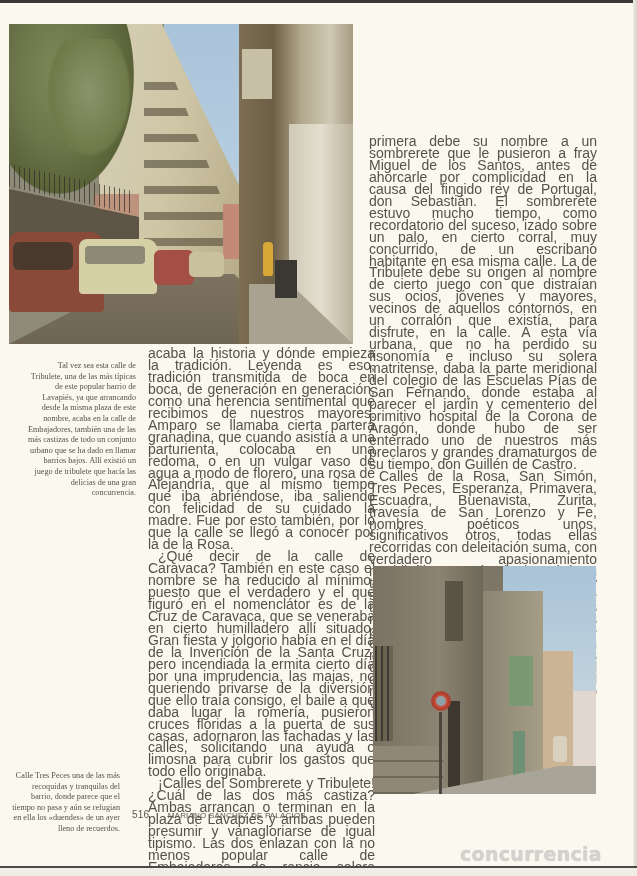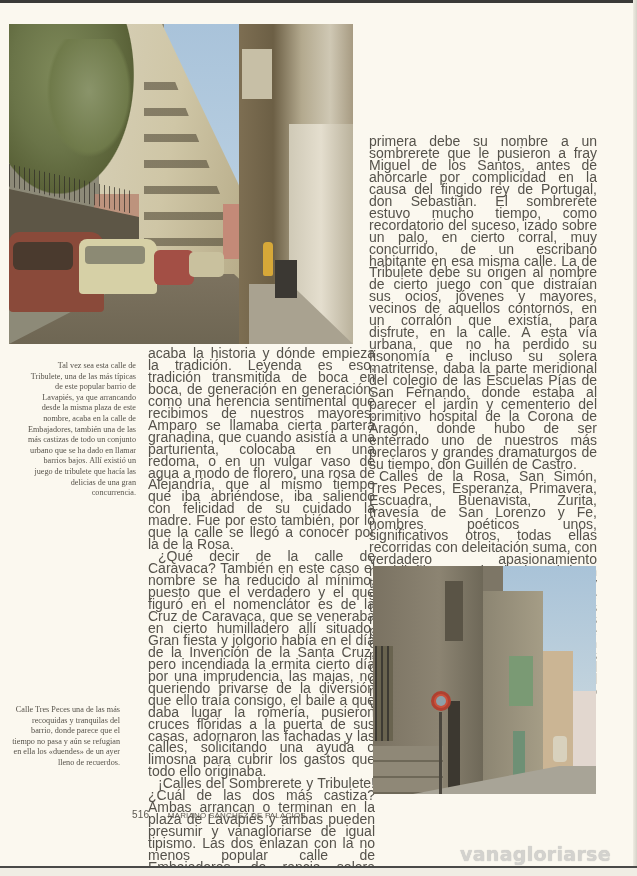--- a/index.html
+++ b/index.html
@@ -80,21 +80,21 @@
   .p2-pole { position:absolute; left:66px; top:146px; width:3px; height:82px; background:#4a463d; }
   .p2-door { position:absolute; left:75px; top:135px; width:12px; height:93px; background:#3c3830; }
   .p2-people { position:absolute; left:180px; top:170px; width:14px; height:26px; background:#d8d1bd; border-radius:4px; }
 
   
   .caption {
     position:absolute; font-family:"Liberation Serif", serif; font-size:8.2px; line-height:10.6px;
     color:#56524a; text-align:right; margin:0;
   }
   .cap1 { left:10px; top:361px; width:110px;margin-left:16px; }
-  .cap2 { left:10px; top:705px; width:110px; }
+  .cap2 { left:10px; top:771px; width:110px; }
 
   .col {
     position:absolute; font-size:14px; line-height:11.95px; color:#55524b;
     text-align:justify; hyphens:manual;
   }
   .col p { margin:0; text-indent:0; }
   .col p.ind { text-indent:10px; }
   .col-mid { left:148px; top:348px; width:227px; }
   .col-right-top { left:369px; top:136px; width:228px; }
 
@@ -170,16 +170,16 @@
   <div class="p2-people"></div>
 </div>
 
 <p class="caption cap2">Calle Tres Peces una de las más recoquidas y tranquilas del barrio, donde parece que el tiempo no pasa y aún se refugian en ella los «duendes» de un ayer lleno de recuerdos.</p>
 
 <div class="footer">
   <span class="num">516</span>
   <span>MARIANO SÁNCHEZ DE PALACIOS</span>
 </div>
 
-<div class="watermark">vanagloriarse</div>
+<div class="watermark">concurrencia</div>
 
 <div class="rightedge"></div>
 <div class="bottombar"></div>
 
 </body></html>

